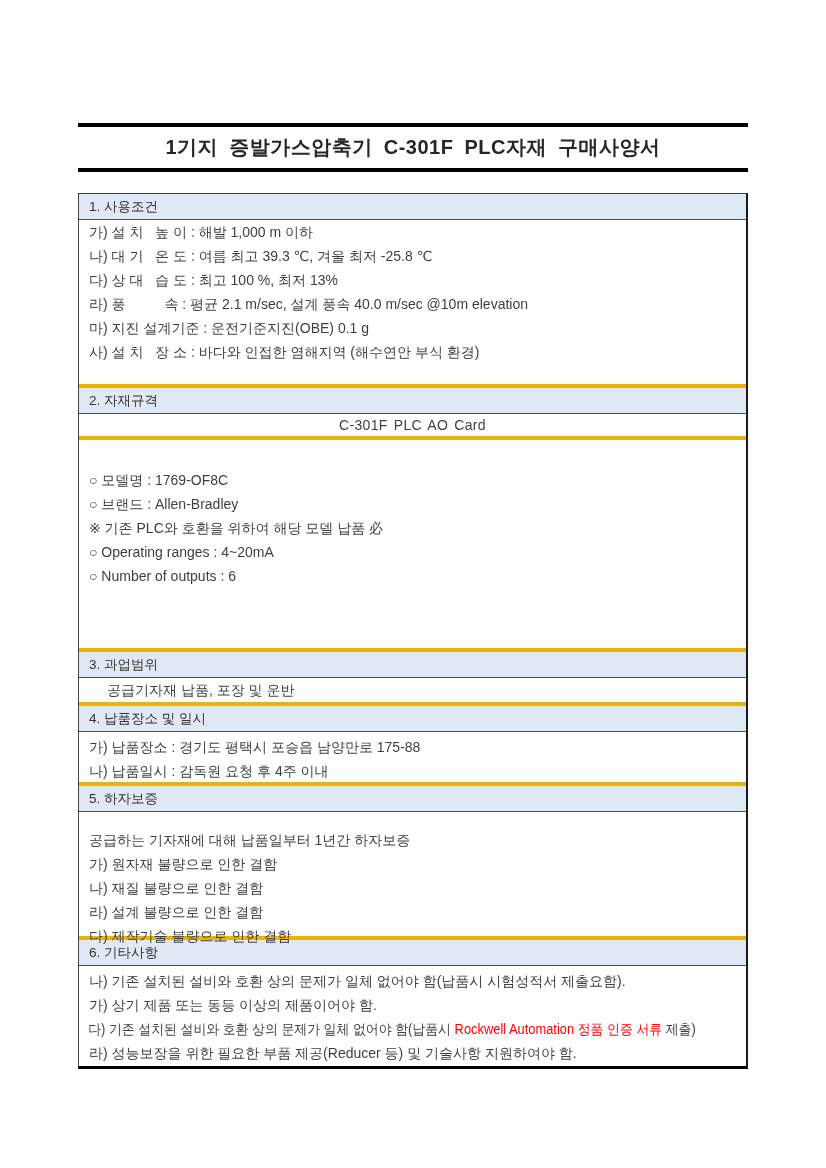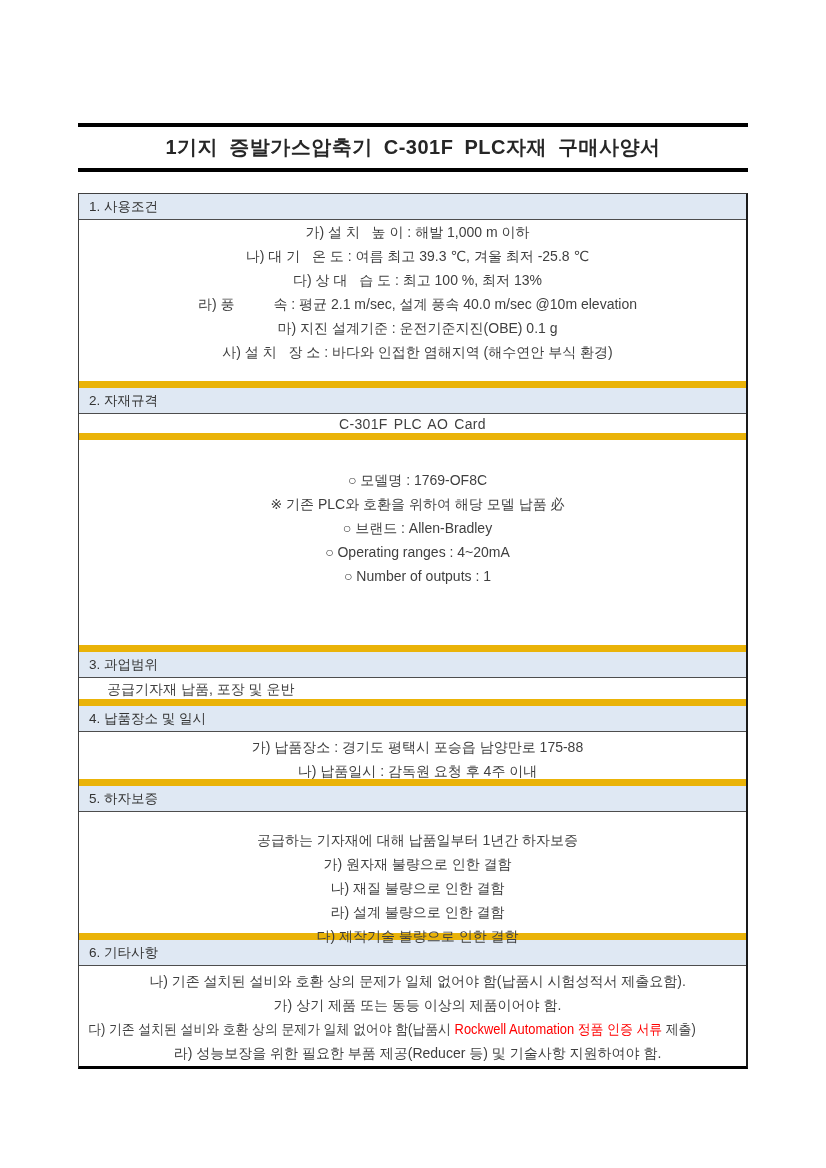--- a/index.html
+++ b/index.html
@@ -28,34 +28,33 @@
     letter-spacing: 0.5px;
     word-spacing: 5px;
     white-space: pre;
   }
   .spec-table {
     margin-top: 21px;
     border-top: 1px solid #404040;
     border-left: 1px solid #404040;
     border-right: 2px solid #1a1a1a;
     border-bottom: 3px solid #000000;
-    text-align: center;
   }
   .sec-header {
     background: #dfe8f3;
     height: 26px;
     display: flex; align-items: center;
     padding-left: 10px;
     font-size: 13.5px;
     color: #333333;
     border-bottom: 1px solid #4d4d4d;
     white-space: pre;
   }
   .row {
-    border-bottom: 7px solid #eab308;
+    border-bottom: 4px solid #eab308;
     font-size: 14px;
   }
   .row:last-child { border-bottom: none; }
   .line {
     white-space: pre;
     line-height: 24px;
     padding-left: 10px;
   }
   .sec1-content { height: 168px; padding-top: 0; }
   .model-row {
@@ -94,24 +93,24 @@
       <div class="line">다) 상 대   습 도 : 최고 100 %, 최저 13%</div>
       <div class="line">라) 풍          속 : 평균 2.1 m/sec, 설계 풍속 40.0 m/sec @10m elevation</div>
       <div class="line">마) 지진 설계기준 : 운전기준지진(OBE) 0.1 g</div>
       <div class="line">사) 설 치   장 소 : 바다와 인접한 염해지역 (해수연안 부식 환경)</div>
     </div>
 
     <div class="sec-header">2. 자재규격</div>
     <div class="row model-row">C-301F PLC AO Card</div>
     <div class="row sec2-content">
       <div class="line">○ 모델명 : 1769-OF8C</div>
+      <div class="line">○ 브랜드 : Allen-Bradley</div>
       <div class="line">※ 기존 PLC와 호환을 위하여 해당 모델 납품 必</div>
-      <div class="line">○ 브랜드 : Allen-Bradley</div>
       <div class="line">○ Operating ranges : 4~20mA</div>
-      <div class="line">○ Number of outputs : 1</div>
+      <div class="line">○ Number of outputs : 6</div>
     </div>
 
     <div class="sec-header">3. 과업범위</div>
     <div class="row sec3-content">
       <div class="line">공급기자재 납품, 포장 및 운반</div>
     </div>
 
     <div class="sec-header">4. 납품장소 및 일시</div>
     <div class="row sec4-content">
       <div class="line">가) 납품장소 : 경기도 평택시 포승읍 남양만로 175-88</div>

